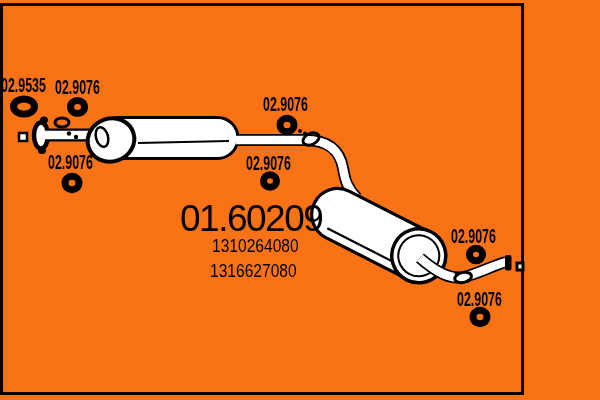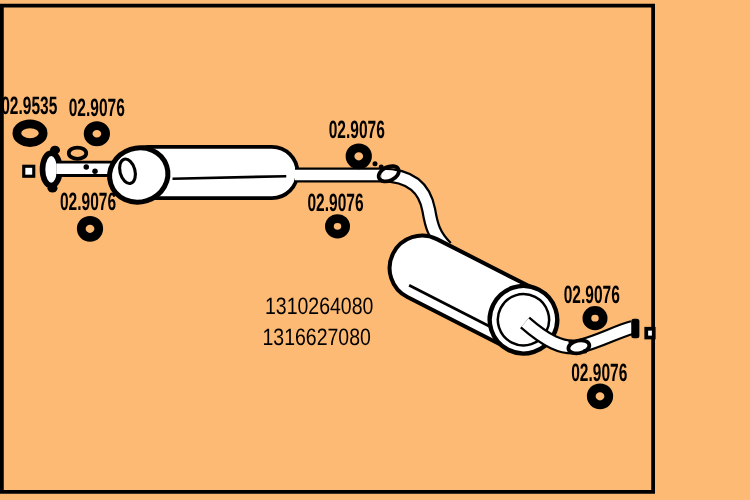--- a/index.html
+++ b/index.html
@@ -1,18 +1,18 @@
 <!DOCTYPE html>
 <html><head>
 <meta charset="utf-8">
 <style>
   html,body{margin:0;padding:0;}
   body{background:#ffffff;font-family:"Liberation Sans",sans-serif;}
   .stage{
-    position:relative;width:600px;height:400px;background:#fdba74;overflow:hidden;
+    position:relative;width:600px;height:400px;background:#f97316;overflow:hidden;
   }
   .stage svg{position:absolute;left:0;top:0;}
   .lbl{
     position:absolute;color:#000;font-family:"Liberation Sans",sans-serif;
     font-weight:bold;font-size:20px;line-height:1.1;white-space:nowrap;
     transform:scaleX(0.62);transform-origin:0 0;
   }
   .big-num{
     position:absolute;color:#000;font-family:"Liberation Sans",sans-serif;
     font-weight:400;font-size:37px;line-height:1.1;letter-spacing:-1.5px;white-space:nowrap;
@@ -98,18 +98,19 @@
   <div class="lbl" style="left:48px;top:151px;">02.9076</div>
 
   <div class="lbl" style="left:263px;top:93px;">02.9076</div>
 
   <div class="lbl" style="left:246px;top:152px;">02.9076</div>
 
   <div class="lbl" style="left:451px;top:225px;">02.9076</div>
 
   <div class="lbl" style="left:457px;top:288px;">02.9076</div>
 
+  <div class="big-num" style="left:180px;top:199px;">01.60209</div>
 
   <div class="oe-num" style="left:212px;top:236px;">1310264080</div>
 
   <div class="oe-num" style="left:210px;top:261px;">1316627080</div>
 
 </div>
 
 </body></html>

